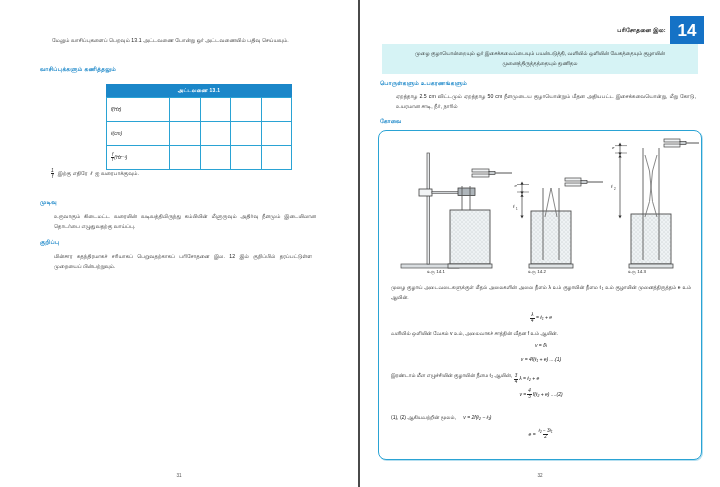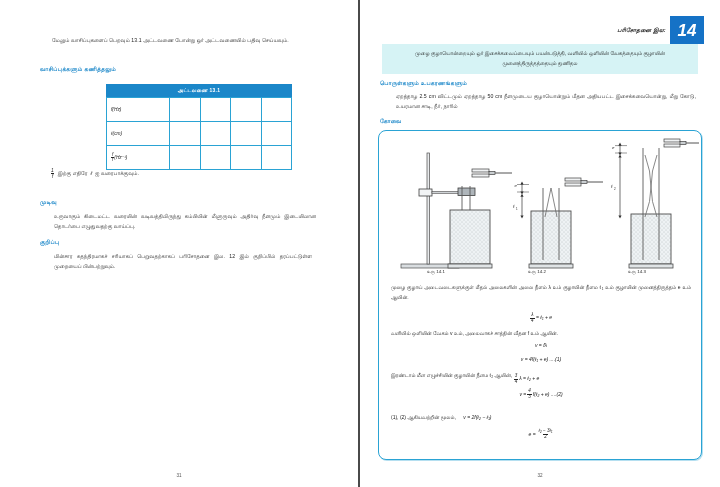--- a/index.html
+++ b/index.html
@@ -39,21 +39,21 @@
         font-style:italic;color:#222;vertical-align:middle;}
 
   
   .frac{display:inline-flex;flex-direction:column;align-items:center;
         vertical-align:middle;line-height:1;font-style:italic;}
   .frac .num{font-size:4.6px;padding:0 1px;}
   .frac .den{font-size:4.6px;border-top:.6px solid #222;padding:0 1px;}
   .frac.big .num,.frac.big .den{font-size:5px;}
 
   
-  .rp-head{position:absolute;right:16px;top:16px;display:flex;align-items:center;gap:4px;font-style:italic;}
+  .rp-head{position:absolute;right:16px;top:16px;display:flex;align-items:center;gap:4px;}
   .rp-head .lbl{font-size:5.6px;font-weight:bold;color:#111;letter-spacing:.3px;}
   .rp-head .numbox{background:#1572c6;color:#fff;width:34px;height:28px;
         display:flex;align-items:center;justify-content:center;
         font-size:17px;font-weight:bold;line-height:1;}
   .rp-obj{position:absolute;left:22px;top:44px;width:316px;background:#d6f3f5;
         padding:5px 10px;box-sizing:border-box;}
   .rp-obj p{margin:0;font-size:5.1px;line-height:1.95;text-align:center;color:#1a1a1a;}
   .rp-h1{position:absolute;left:20px;top:80px;}
   .rp-p1{position:absolute;left:36px;top:92px;width:300px;}
   .rp-h2{position:absolute;left:20px;top:118px;}

